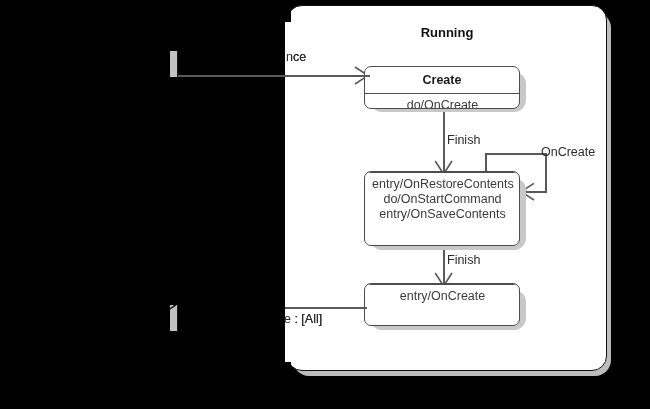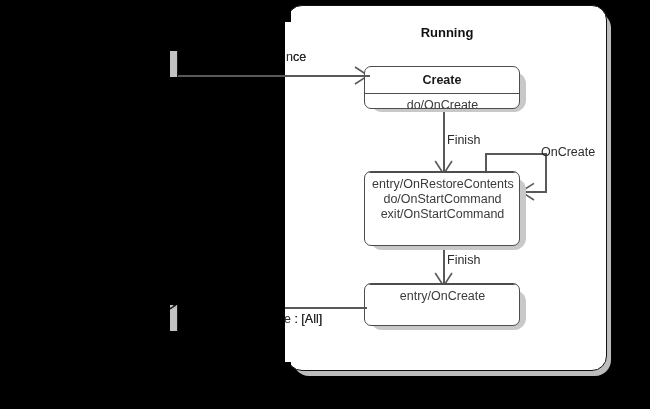--- a/index.html
+++ b/index.html
@@ -188,21 +188,21 @@
     <div class="state-title">Create</div>
     <div class="state-divider"></div>
     <div class="state-body">do/OnCreate</div>
   </div>
 
   <div class="shadow-layer" style="left:370px; top:178px; width:156px; height:72px;"></div>
   <div class="state-box" style="left:364px; top:171px; width:156px; height:75px;">
     <div class="state-divider"></div>
     <div class="state-body">entry/OnRestoreContents
 do/OnStartCommand
-exit/OnStartCommand</div>
+entry/OnSaveContents</div>
   </div>
 
   <div class="shadow-layer" style="left:370px; top:290px; width:156px; height:40px;"></div>
   <div class="state-box" style="left:364px; top:283px; width:156px; height:43px;">
     <div class="state-divider"></div>
     <div class="state-body">entry/OnCreate</div>
   </div>
 
   <div class="plain-shadow" style="left:88px; top:38px; width:90px; height:50px;"></div>
   <div class="plain-box" style="left:80px; top:31px; width:90px; height:50px;">

